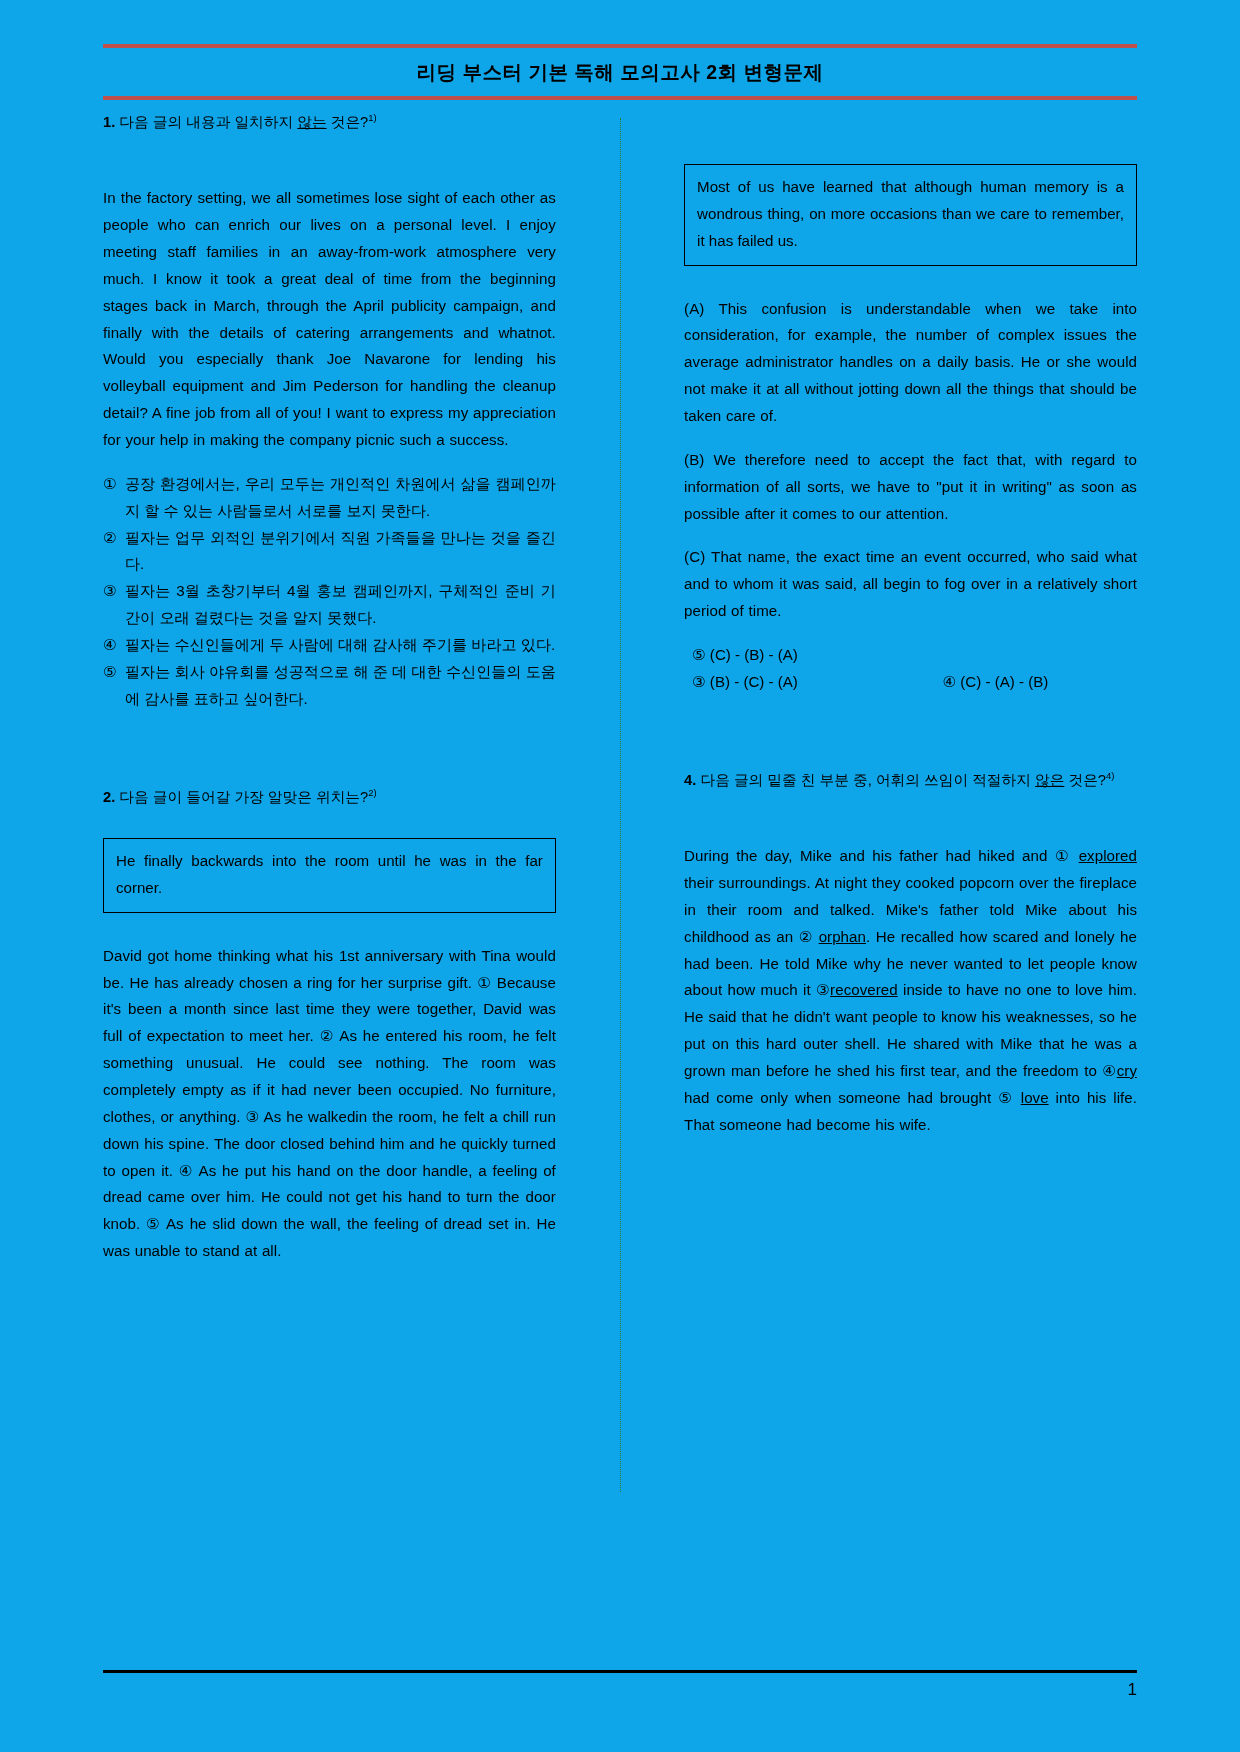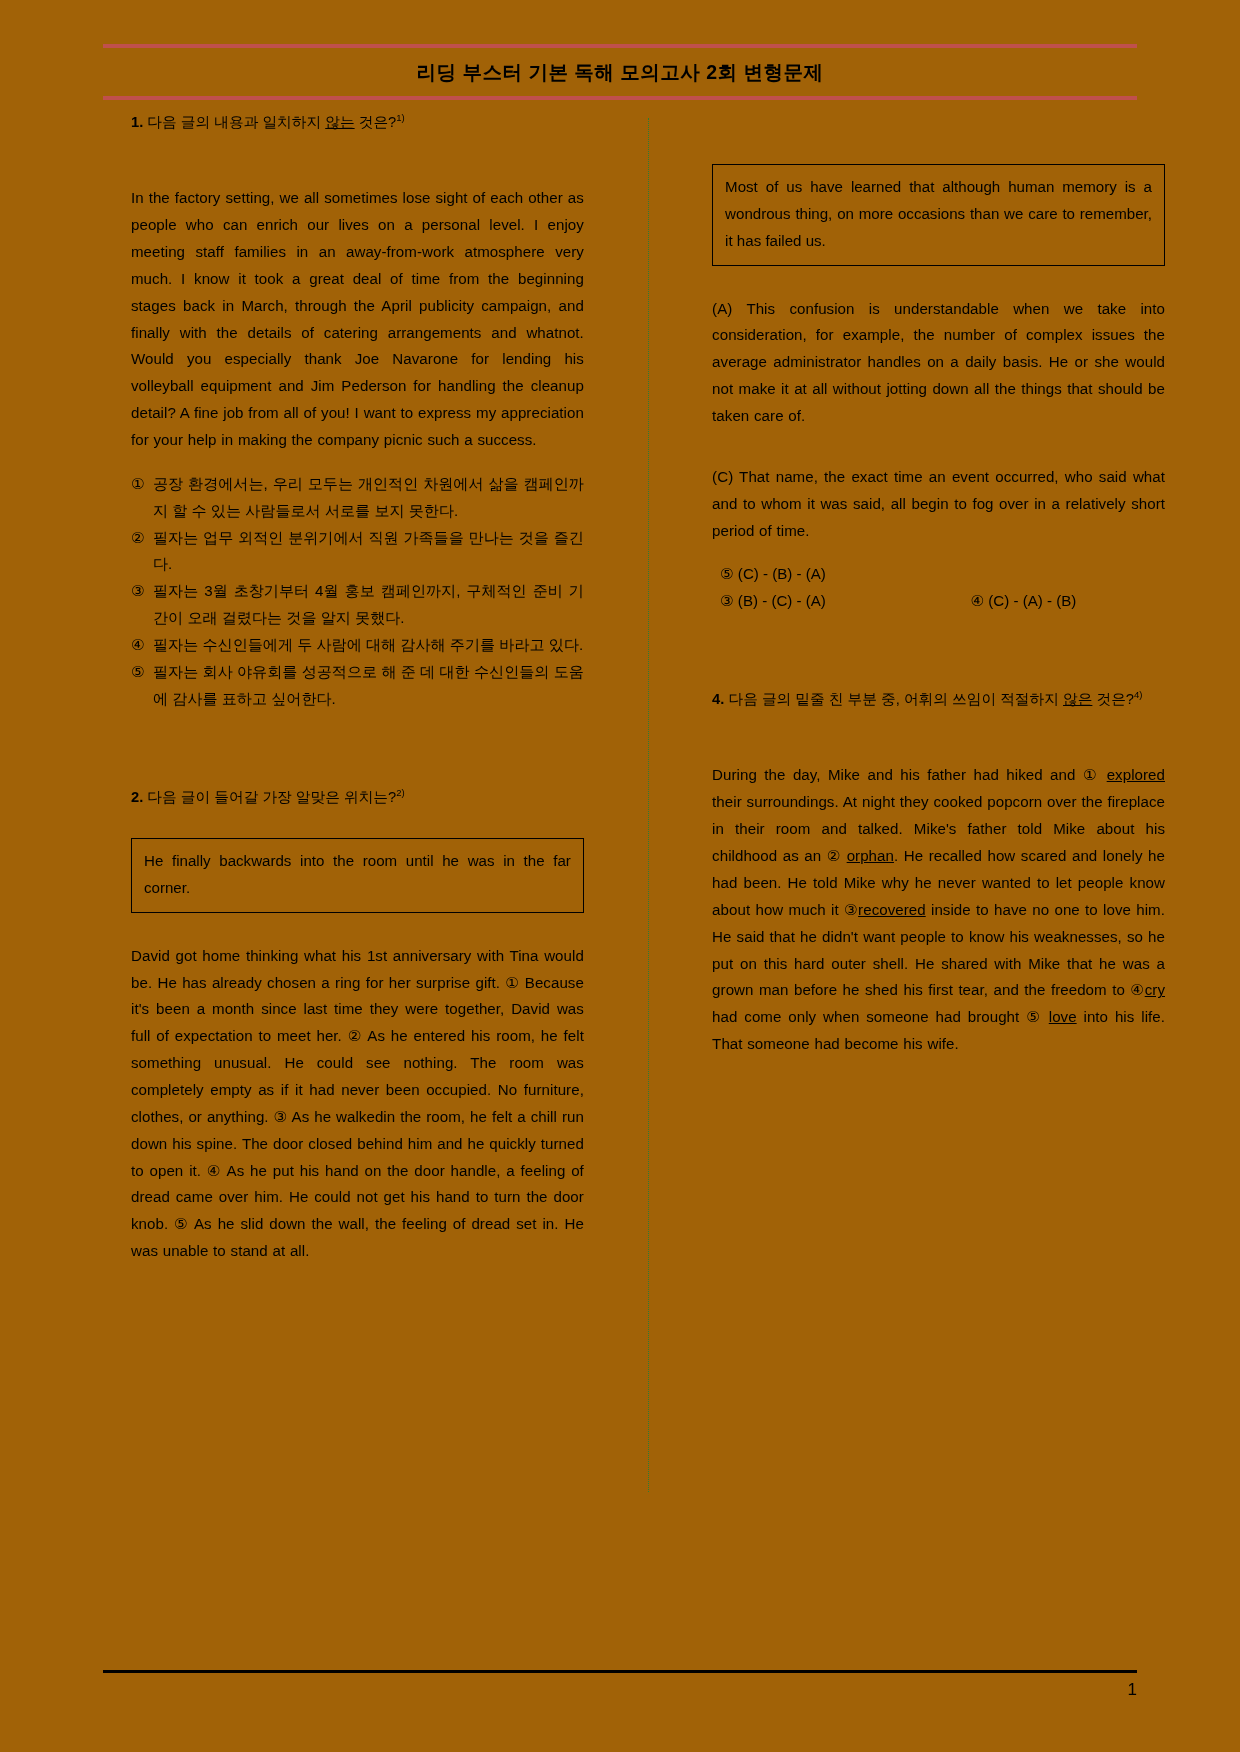--- a/index.html
+++ b/index.html
@@ -11,21 +11,21 @@
   body {
     font-family: "Liberation Sans", "DejaVu Sans", sans-serif;
     color: #000000;
     -webkit-font-smoothing: antialiased;
   }
   .page {
     position: relative;
     width: 1240px;
     height: 1752px;
     margin: 0 auto;
-    background: #a16207;
+    background: #0ea5e9;
     box-sizing: border-box;
     padding: 12px;
     overflow: hidden;
   }
 
   
   .header-wrap {
     position: absolute;
     left: 103px;
     top: 44px;
@@ -49,21 +49,20 @@
 
   
   .columns {
     position: absolute;
     left: 103px;
     top: 112px;
     width: 1034px;
     height: 1460px;
     display: flex;
     gap: 8px;
-    margin-left: 28px;
   }
   .col {
     width: 460px;
     box-sizing: border-box;
   }
   .col-left { padding-right: 0; }
   .gutter {
     width: 114px;
     position: relative;
   }
@@ -248,20 +247,21 @@
 
 
       <div class="spacer-lg"></div>
 
       <div class="boxed">Most of us have learned that although human memory is a wondrous thing, on more occasions than we care to remember, it has failed us.</div>
 
       <div class="spacer-md"></div>
 
       <div class="passage eng">(A) This confusion is understandable when we take into consideration, for example, the number of complex issues the average administrator handles on a daily basis. He or she would not make it at all without jotting down all the things that should be taken care of.</div>
       <div class="spacer-sm"></div>
+      <div class="passage eng">(B) We therefore need to accept the fact that, with regard to information of all sorts, we have to "put it in writing" as soon as possible after it comes to our attention.</div>
       <div class="spacer-sm"></div>
       <div class="passage eng">(C) That name, the exact time an event occurred, who said what and to whom it was said, all begin to fog over in a relatively short period of time.</div>
 
       <div class="spacer-sm"></div>
 
       <div class="order-grid">
         <div class="order-row">
           <div class="order-cell">
             <span>⑤</span>
             <span>(C) - (B) - (A)</span>

